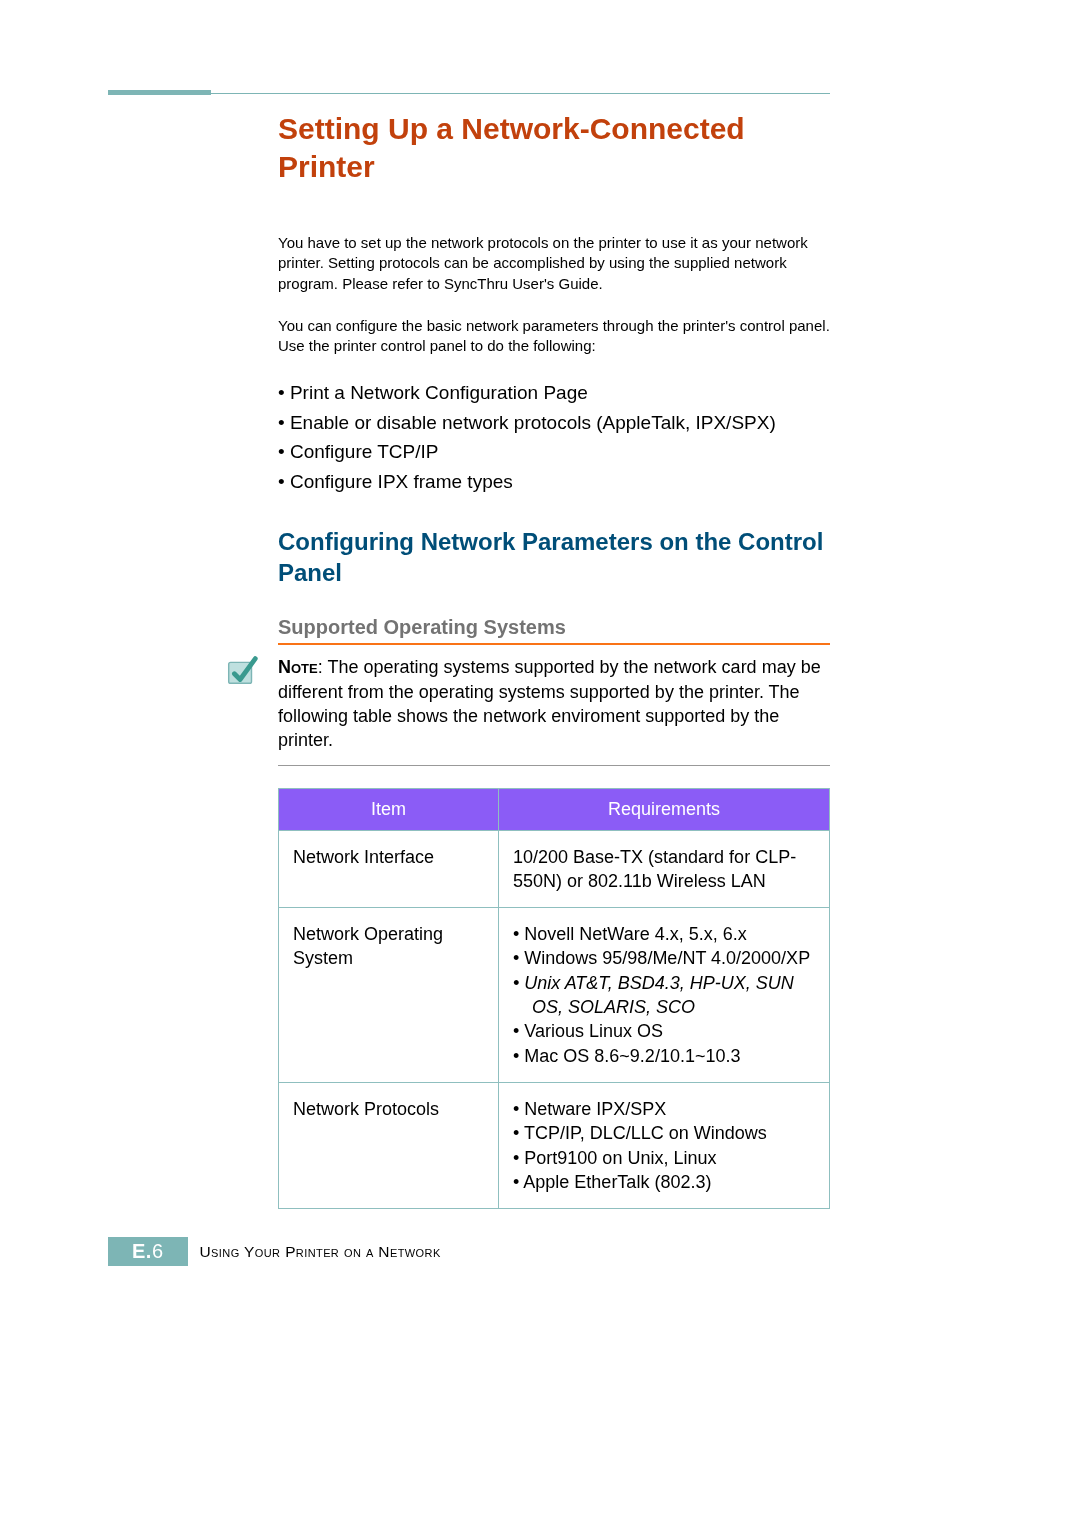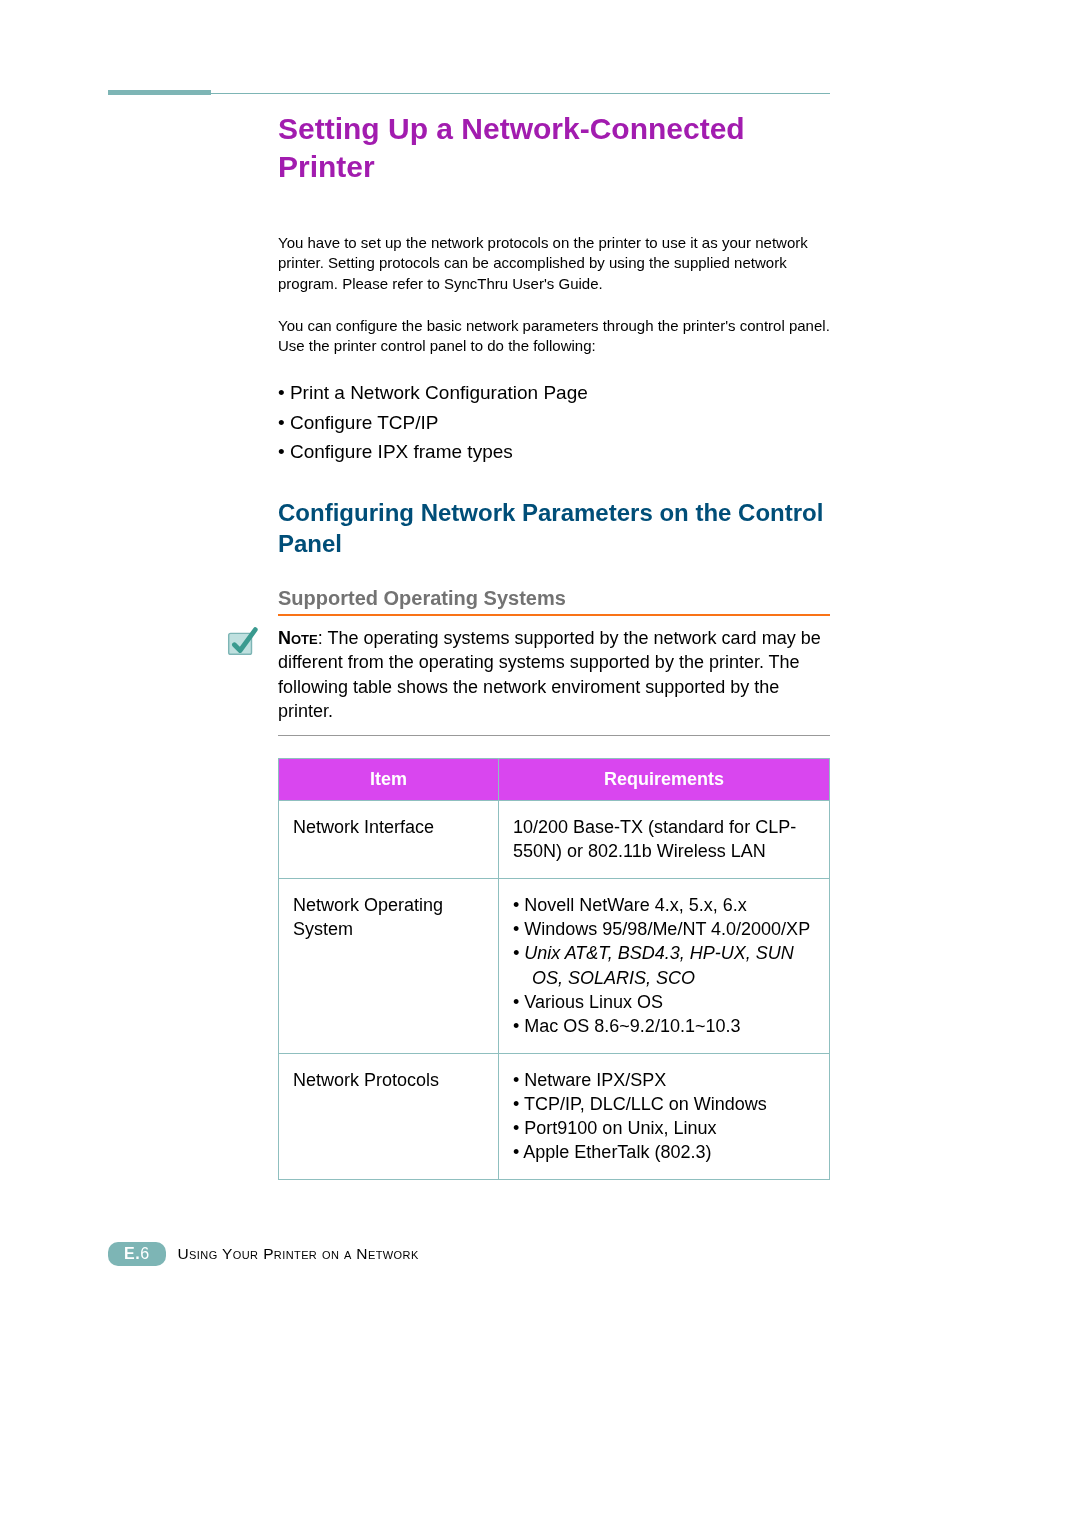--- a/index.html
+++ b/index.html
@@ -40,21 +40,21 @@
     height: 1px;
     background: #7db5b5;
   }
   .content {
     margin-left: 170px;
     padding-top: 20px;
   }
   .h1 {
     font-size: 30px;
     font-weight: bold;
-    color: #a21caf;
+    color: #c2410c;
     line-height: 1.25;
     margin-bottom: 48px;
   }
   .para {
     font-size: 15px;
     line-height: 1.35;
     margin-bottom: 22px;
   }
   .bullet-list {
     margin-bottom: 30px;
@@ -100,23 +100,23 @@
   .note-text .note-label {
     font-weight: bold;
     font-variant: small-caps;
   }
   .tbl {
     width: 100%;
     border-collapse: collapse;
     font-size: 18px;
   }
   .tbl th {
-    background: #d946ef;
+    background: #8b5cf6;
     color: #ffffff;
-    font-weight: bold;
+    font-weight: normal;
     padding: 10px 12px;
     border: 1px solid #8fbfbf;
     text-align: center;
   }
   .tbl td {
     border: 1px solid #8fbfbf;
     padding: 14px 14px;
     vertical-align: top;
     line-height: 1.35;
   }
@@ -128,24 +128,23 @@
     left: 108px;
     bottom: 260px;
     display: flex;
     align-items: center;
     gap: 12px;
   }
   .footer-badge {
     background: #7db5b5;
     color: #fff;
     font-weight: bold;
-    font-size: 16px;
-    padding: 3px 16px;
+    font-size: 20px;
+    padding: 3px 24px;
     letter-spacing: 0.5px;
-    border-radius: 10px;
   }
   .footer-badge .pn { font-weight: normal; }
   .footer-title {
     font-size: 15.5px;
     font-variant: small-caps;
     letter-spacing: 0.4px;
   }
 </style>
 </head>
 <body>
@@ -160,20 +159,21 @@
   <div class="content">
 
     <h1 class="h1">Setting Up a Network-Connected Printer</h1>
 
     <p class="para">You have to set up the network protocols on the printer to use it as your network printer. Setting protocols can be accomplished by using the supplied network program. Please refer to SyncThru User's Guide.</p>
 
     <p class="para" style="">You can configure the basic network parameters through the printer's control panel. Use the printer control panel to do the following:</p>
 
     <div class="bullet-list">
       <div class="bullet-row">Print a Network Configuration Page</div>
+      <div class="bullet-row">Enable or disable network protocols (AppleTalk, IPX/SPX)</div>
       <div class="bullet-row">Configure TCP/IP</div>
       <div class="bullet-row">Configure IPX frame types</div>
     </div>
 
     <h2 class="h2">Configuring Network Parameters on the Control Panel</h2>
 
     <h3 class="h3">Supported Operating Systems</h3>
 
     <div class="note-block">
       <span class="note-icon">

